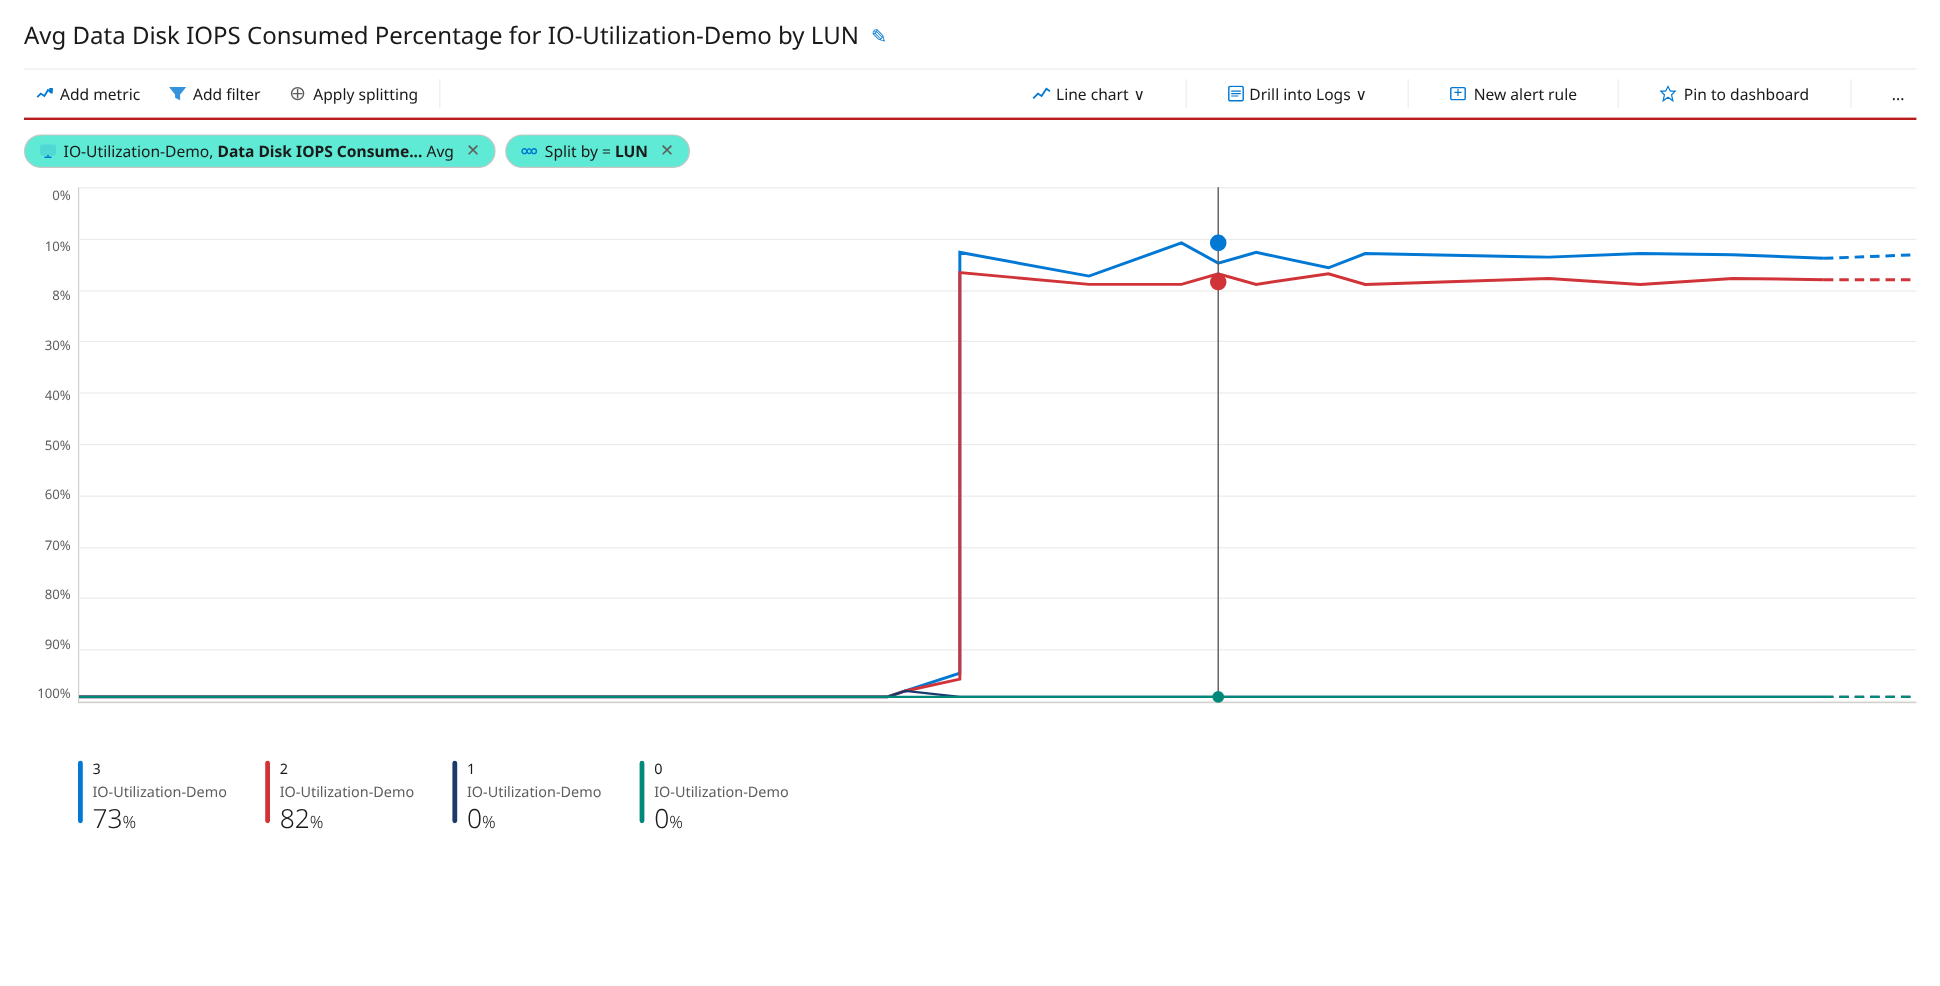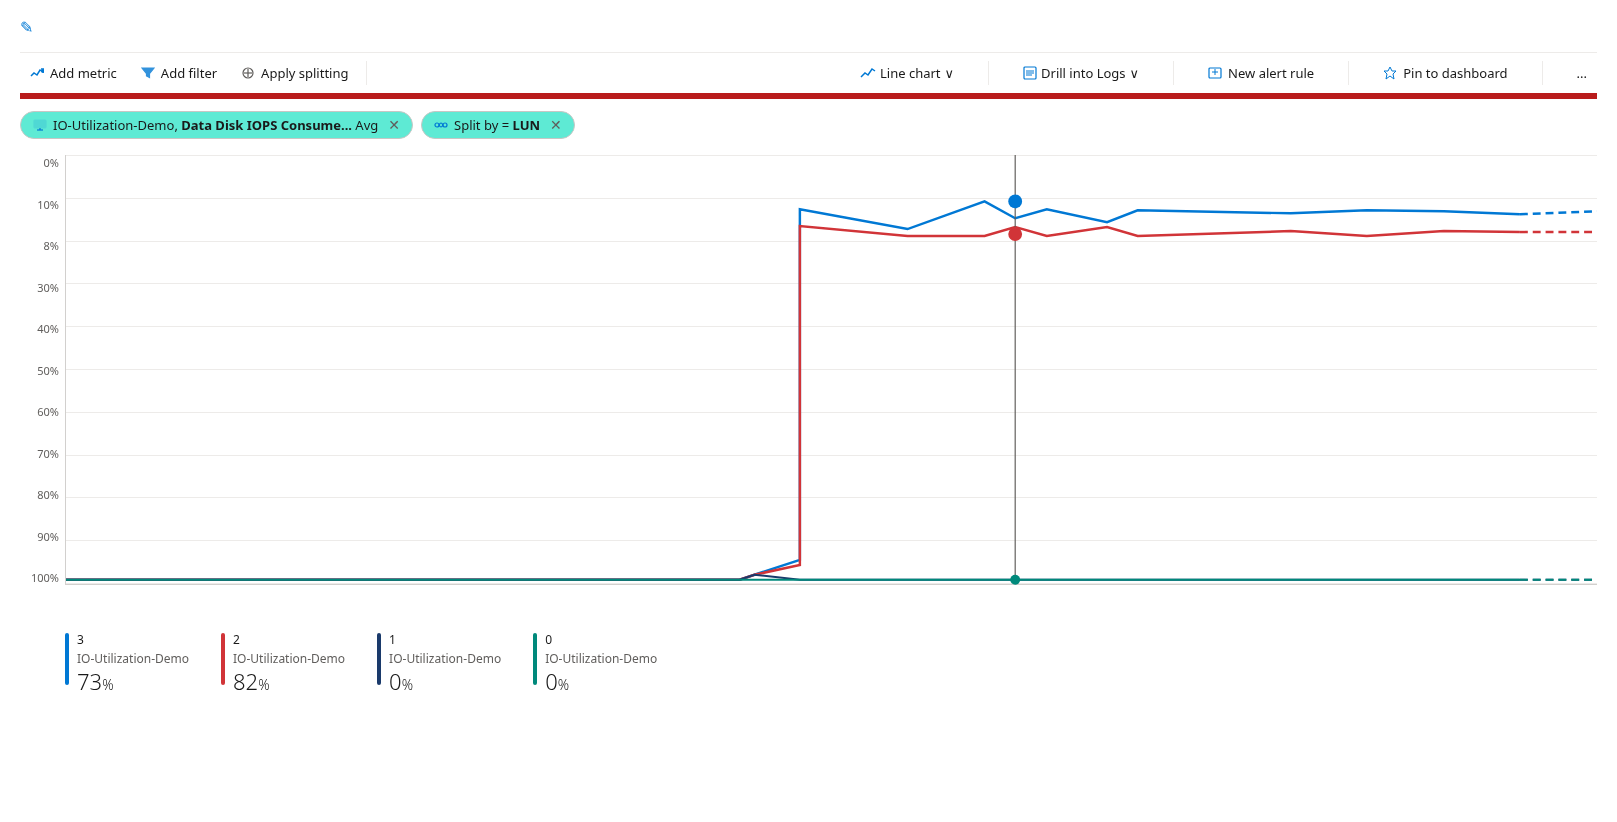--- a/index.html
+++ b/index.html
@@ -23,21 +23,21 @@
       margin-bottom: 14px;
     }
     .edit-icon { cursor: pointer; color: #0078d4; font-size: 16px; }
 
     .toolbar {
       display: flex;
       align-items: center;
       gap: 4px;
       padding: 6px 0;
       border-top: 1px solid #edebe9;
-      border-bottom: 6px solid #b91c1c;
+      border-bottom: 2px solid #b91c1c;
       margin-bottom: 12px;
     }
     .toolbar-btn {
       display: flex;
       align-items: center;
       gap: 6px;
       padding: 5px 10px;
       background: transparent;
       border: none;
       cursor: pointer;
@@ -192,20 +192,21 @@
     .chart-svg {
       position: absolute;
       inset: 0;
       overflow: visible;
     }
   </style>
 </head>
 <body>
 
 <div class="page-title">
+  <span>Avg Data Disk IOPS Consumed Percentage for IO-Utilization-Demo by LUN</span>
   <span class="edit-icon">✎</span>
 </div>
 
 <div class="toolbar">
   <button class="toolbar-btn">
     <svg width="14" height="14" viewBox="0 0 14 14">
       <path d="M1 10 L4 7 L7 9 L10 4 L13 6" stroke="#0078d4" stroke-width="1.5" fill="none"></path>
       <circle cx="13" cy="5" r="2" fill="#0078d4"></circle>
       <line x1="11" y1="3" x2="15" y2="3" stroke="#0078d4" stroke-width="1.5"></line>
     </svg>

